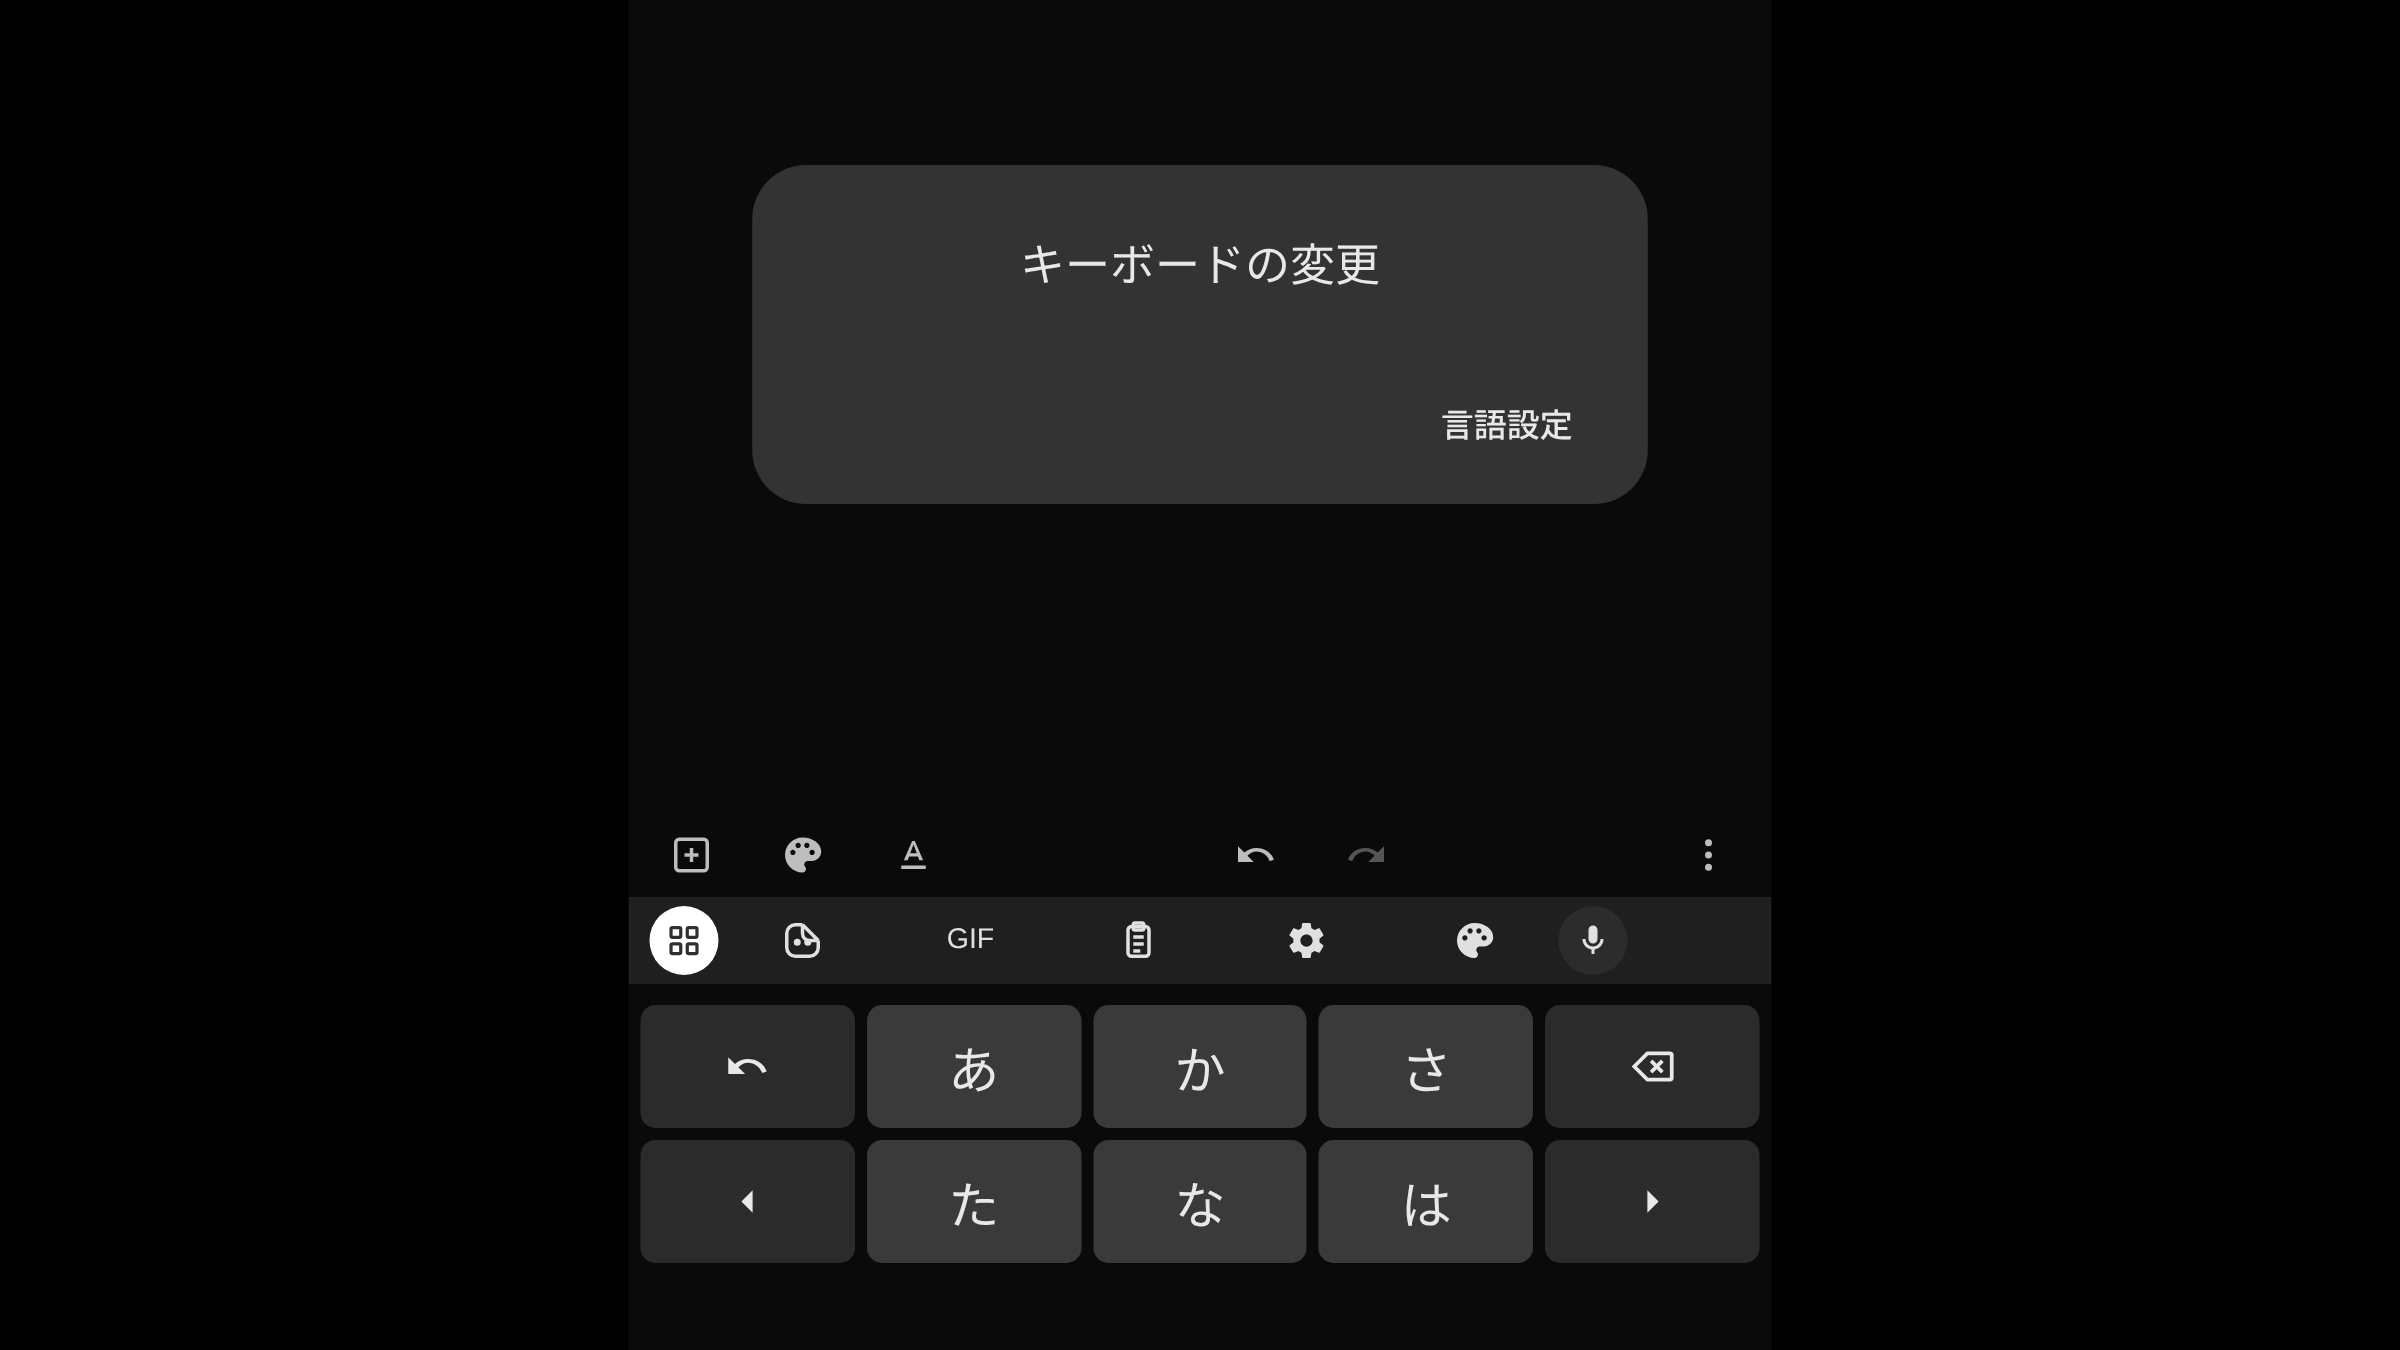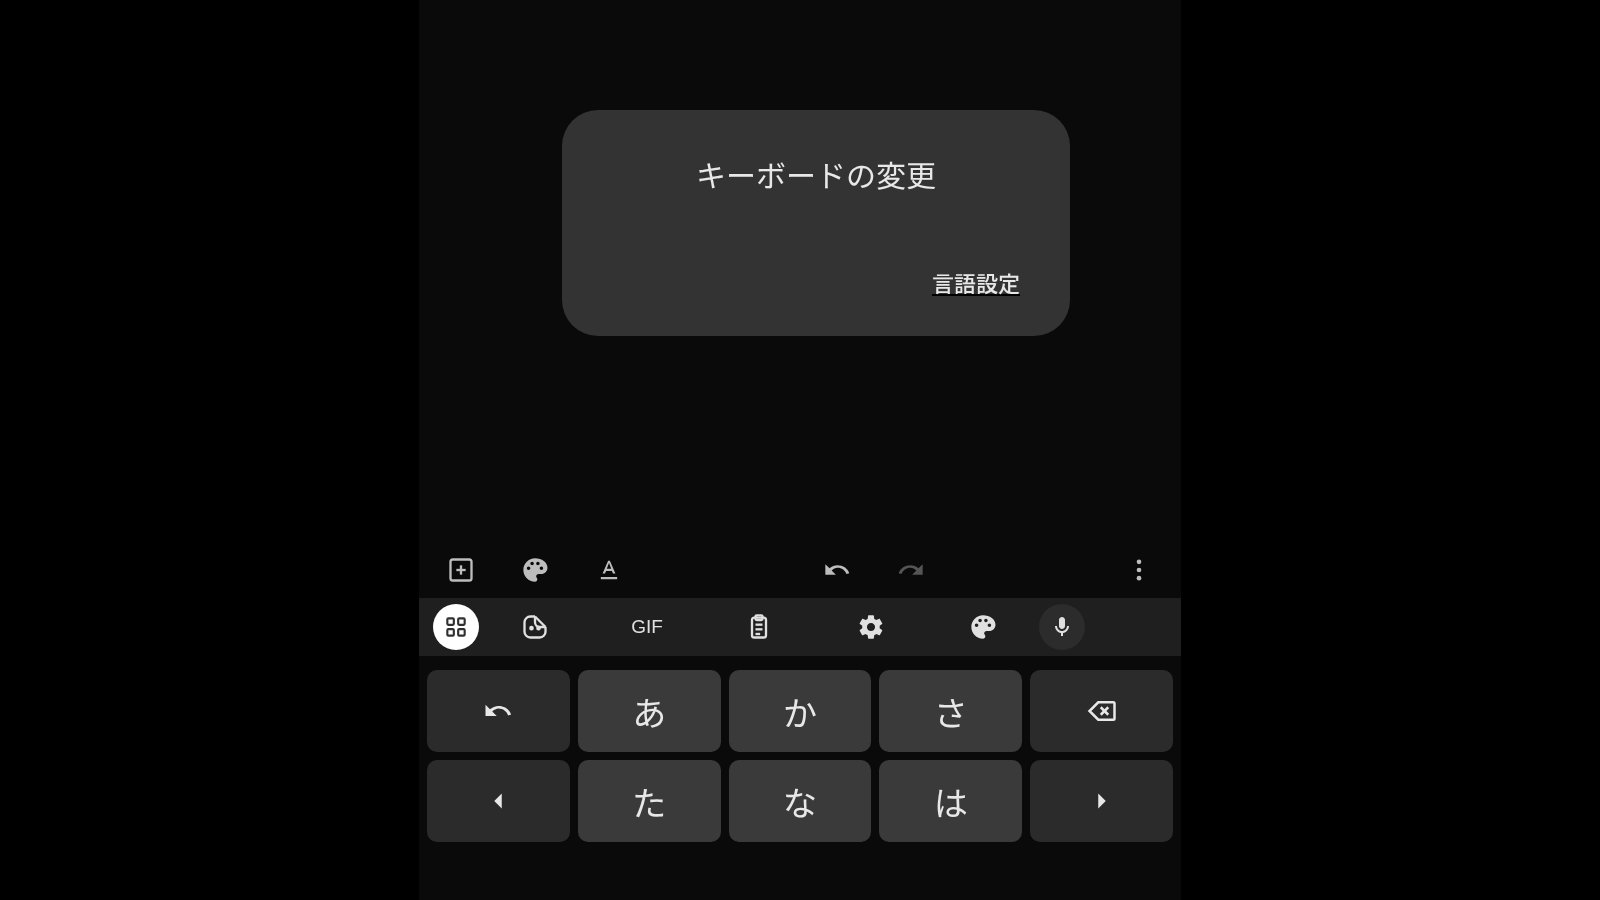--- a/index.html
+++ b/index.html
@@ -17,25 +17,24 @@
   height: 900px;
   background: #0a0a0a;
   position: relative;
   overflow: hidden;
 }
 .dialog {
   position: absolute;
   left: 50%;
   top: 110px;
   transform: translateX(-50%);
-  width: 508px;
+  width: 597px;
   background: #333333;
   border-radius: 36px;
   padding: 42px 32px 28px;
-  margin-left: 16px;
 }
 .dialog-title {
   color: #e8e8e8;
   font-size: 30px;
   text-align: center;
   font-weight: 400;
   margin-bottom: 38px;
 }
 .lang-option {
   display: flex;
@@ -57,21 +56,20 @@
   flex-shrink: 0;
 }
 .check-slot svg { stroke: #e8e8e8; }
 .lang-text { display: flex; flex-direction: column; gap: 4px; }
 .lang-title { color: #e8e8e8; font-size: 25px; font-weight: 400; }
 .lang-sub { color: #c0c0c0; font-size: 18px; }
 .dialog-footer {
   display: flex;
   justify-content: flex-end;
   margin-top: 60px;
-  text-decoration: underline;
 }
 .settings-link {
   color: #e8e8e8;
   font-size: 22px;
   font-weight: 500;
   padding: 10px 18px;
   cursor: pointer;
 }
 
 .text-toolbar {

